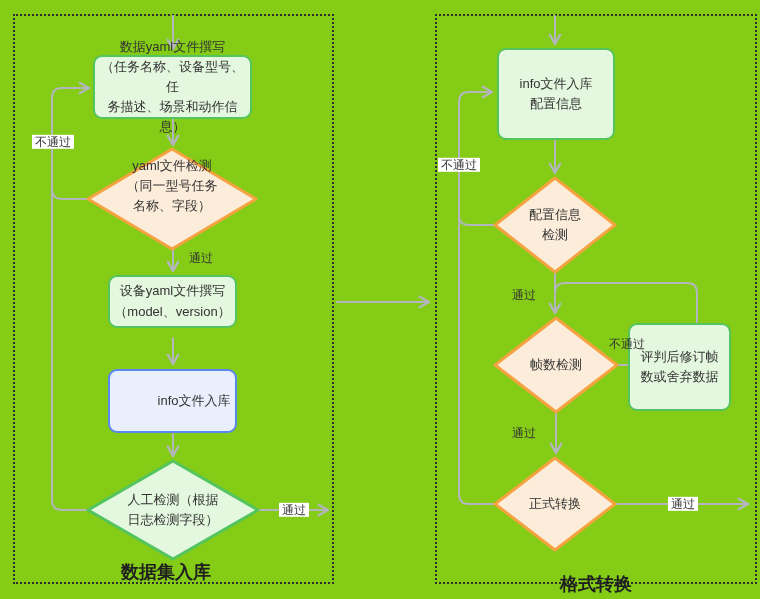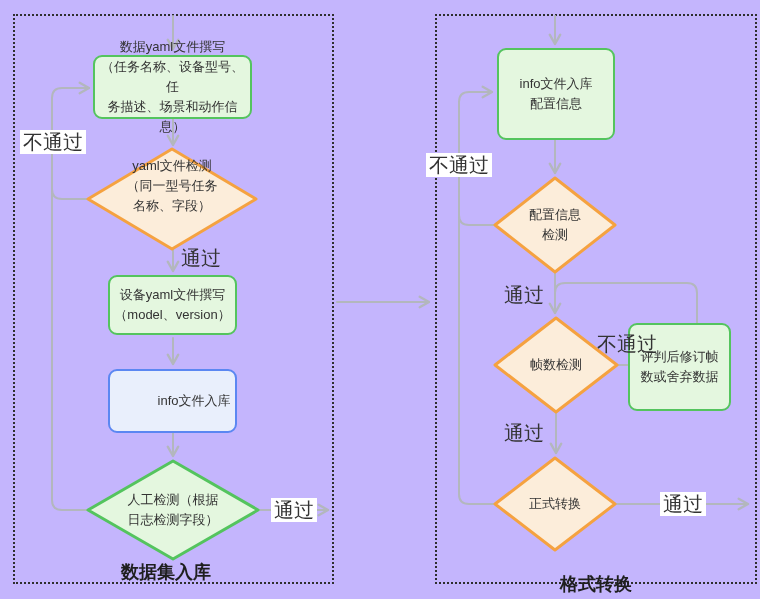--- a/index.html
+++ b/index.html
@@ -1,25 +1,25 @@
 <!DOCTYPE html>
 <html><head>
 <meta charset="utf-8">
 <style>
   html,body{margin:0;padding:0;background:#ffffff;}
   body{font-family:"Liberation Sans","DejaVu Sans",sans-serif;}
-  #canvas{position:relative;width:760px;height:599px;background:#c4b5fd;overflow:hidden;}
+  #canvas{position:relative;width:760px;height:599px;background:#84cc16;overflow:hidden;}
   #edge-layer{position:absolute;left:0;top:0;width:760px;height:599px;}
   .container-box{position:absolute;border:2px dotted #2e2e2e;background:transparent;}
   .node{position:absolute;display:flex;align-items:center;justify-content:center;
         text-align:center;color:#333;font-size:13px;line-height:1.55;white-space:pre-line;
         box-sizing:border-box;z-index:3;}
   .node.rect{border-style:solid;border-width:2px;border-radius:9px;padding:2px 4px;}
   .node.diamond-text{background:transparent;border:none;z-index:4;transform:translate(-50%,-50%);}
-  .edge-label{position:absolute;transform:translate(-50%,-50%);font-size:20px;color:#333;
+  .edge-label{position:absolute;transform:translate(-50%,-50%);font-size:12px;color:#333;
         z-index:5;white-space:nowrap;line-height:1.2;}
   .edge-label.bg{background:#ffffff;padding:0 3px;}
   .caption{position:absolute;transform:translate(-50%,-50%);font-size:18px;font-weight:700;
         color:#1f1f1f;z-index:5;white-space:nowrap;}
 </style>
 </head>
 <body>
 
 <div id="canvas">
 
@@ -64,21 +64,21 @@
       </g>
   </svg>
 
   <div id="node-layer">
       <div class="node rect" style="left: 93px; top: 55px; width: 159px; height: 64px; border-color: rgb(84, 196, 94); background: rgb(228, 247, 223);"><span>数据yaml文件撰写
 （任务名称、设备型号、任
 务描述、场景和动作信息）</span></div>
       <div class="node diamond-text" style="left: 172px; top: 186px;"><span>yaml文件检测
 （同一型号任务
 名称、字段）</span></div>
-      <div class="node rect" style="left: 108px; top: 275px; width: 129px; height: 60px; border-color: rgb(84, 196, 94); background: rgb(228, 247, 223);"><span>设备yaml文件撰写
+      <div class="node rect" style="left: 108px; top: 275px; width: 129px; height: 53px; border-color: rgb(84, 196, 94); background: rgb(228, 247, 223);"><span>设备yaml文件撰写
 （model、version）</span></div>
       <div class="node rect" style="left: 108px; top: 369px; width: 129px; height: 64px; border-color: rgb(91, 135, 242); background: rgb(233, 239, 252); padding-left: 47px;"><span>info文件入库</span></div>
       <div class="node diamond-text" style="left: 173px; top: 510px;"><span>人工检测（根据
 日志检测字段）</span></div>
       <div class="node rect" style="left: 497px; top: 48px; width: 118px; height: 92px; border-color: rgb(84, 196, 94); background: rgb(228, 247, 223);"><span>info文件入库
 配置信息</span></div>
       <div class="node diamond-text" style="left: 555px; top: 225px;"><span>配置信息
 检测</span></div>
       <div class="node diamond-text" style="left: 556px; top: 365px;"><span>帧数检测</span></div>
       <div class="node rect" style="left: 628px; top: 323px; width: 103px; height: 88px; border-color: rgb(84, 196, 94); background: rgb(228, 247, 223); font-family: Liberation Serif, serif;"><span>评判后修订帧

